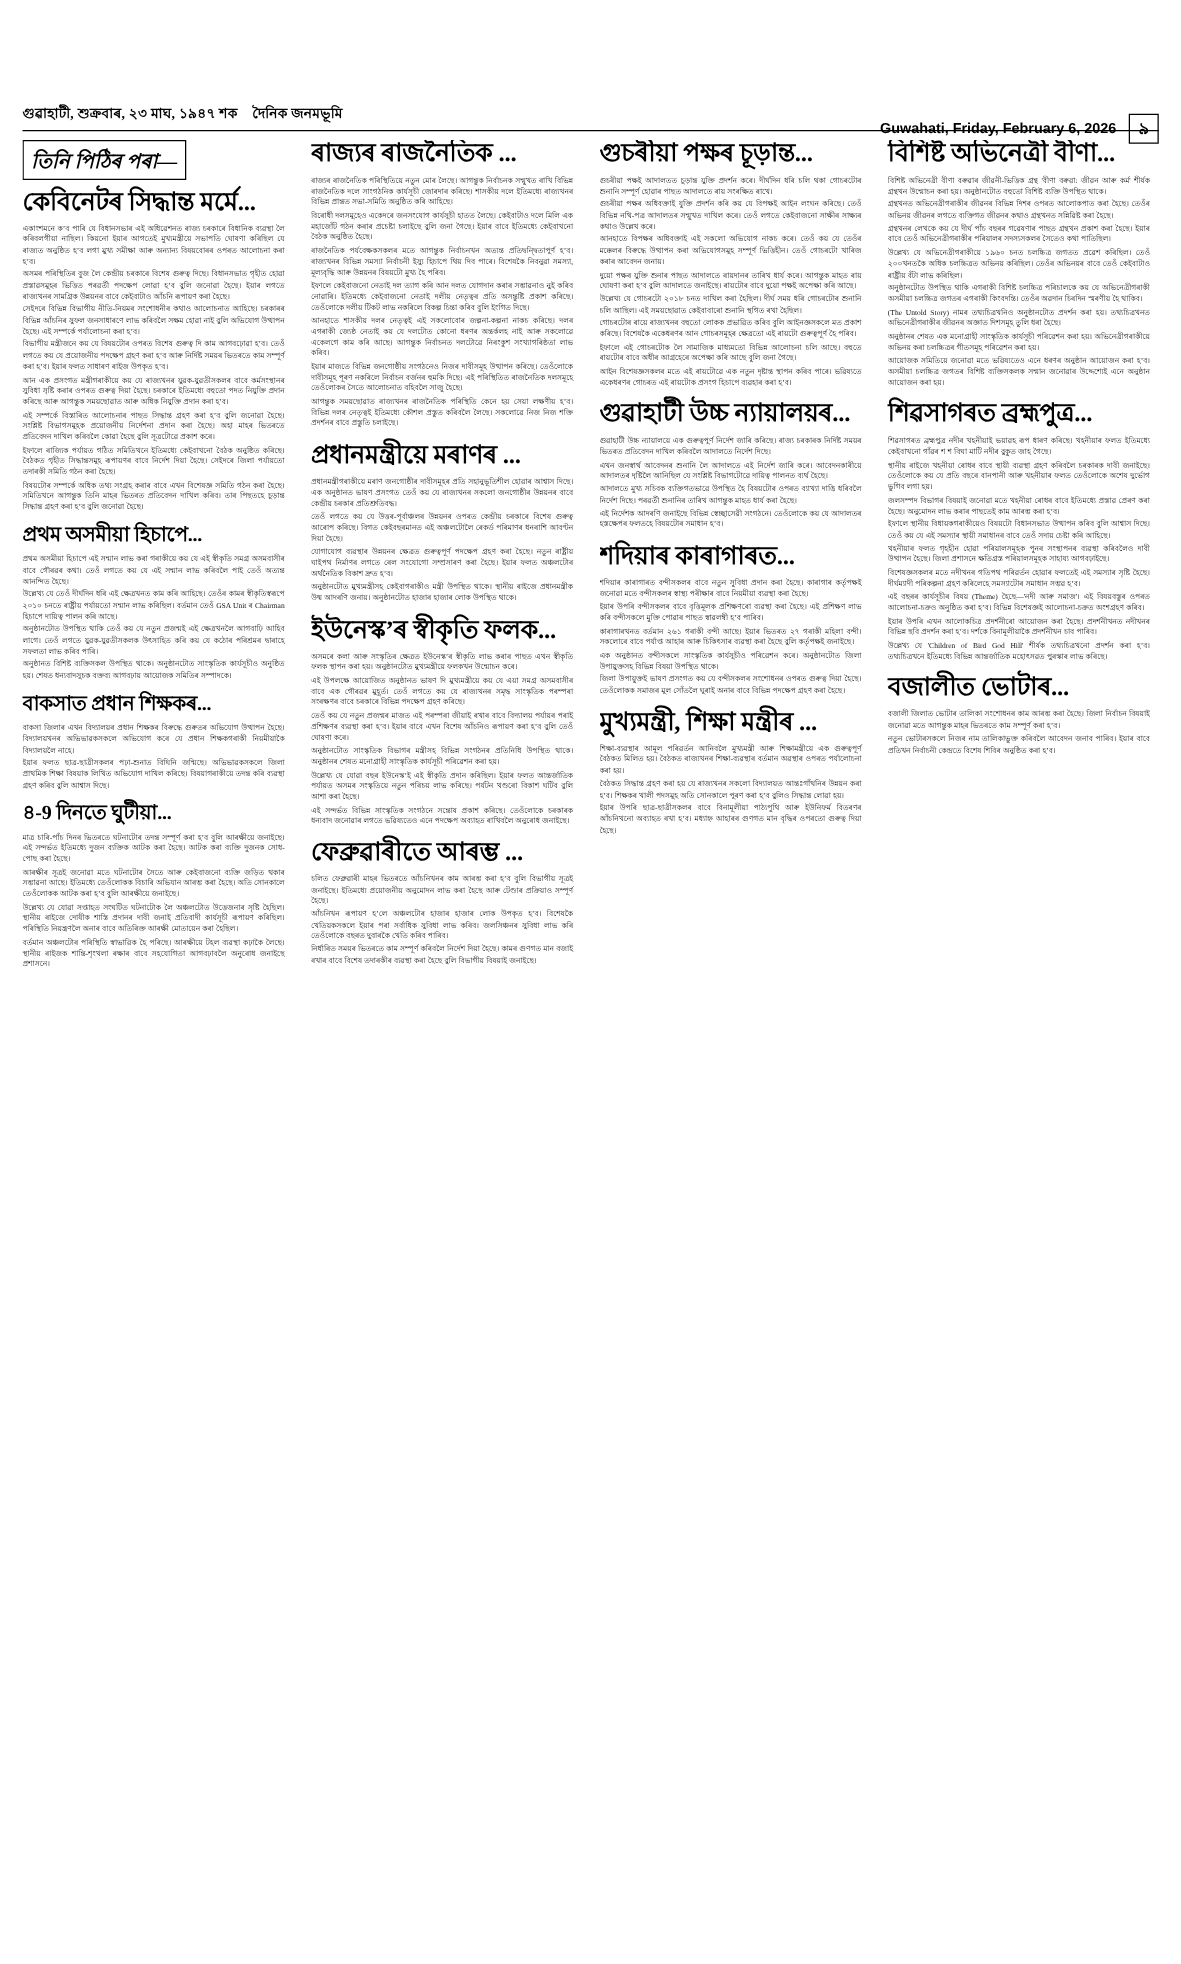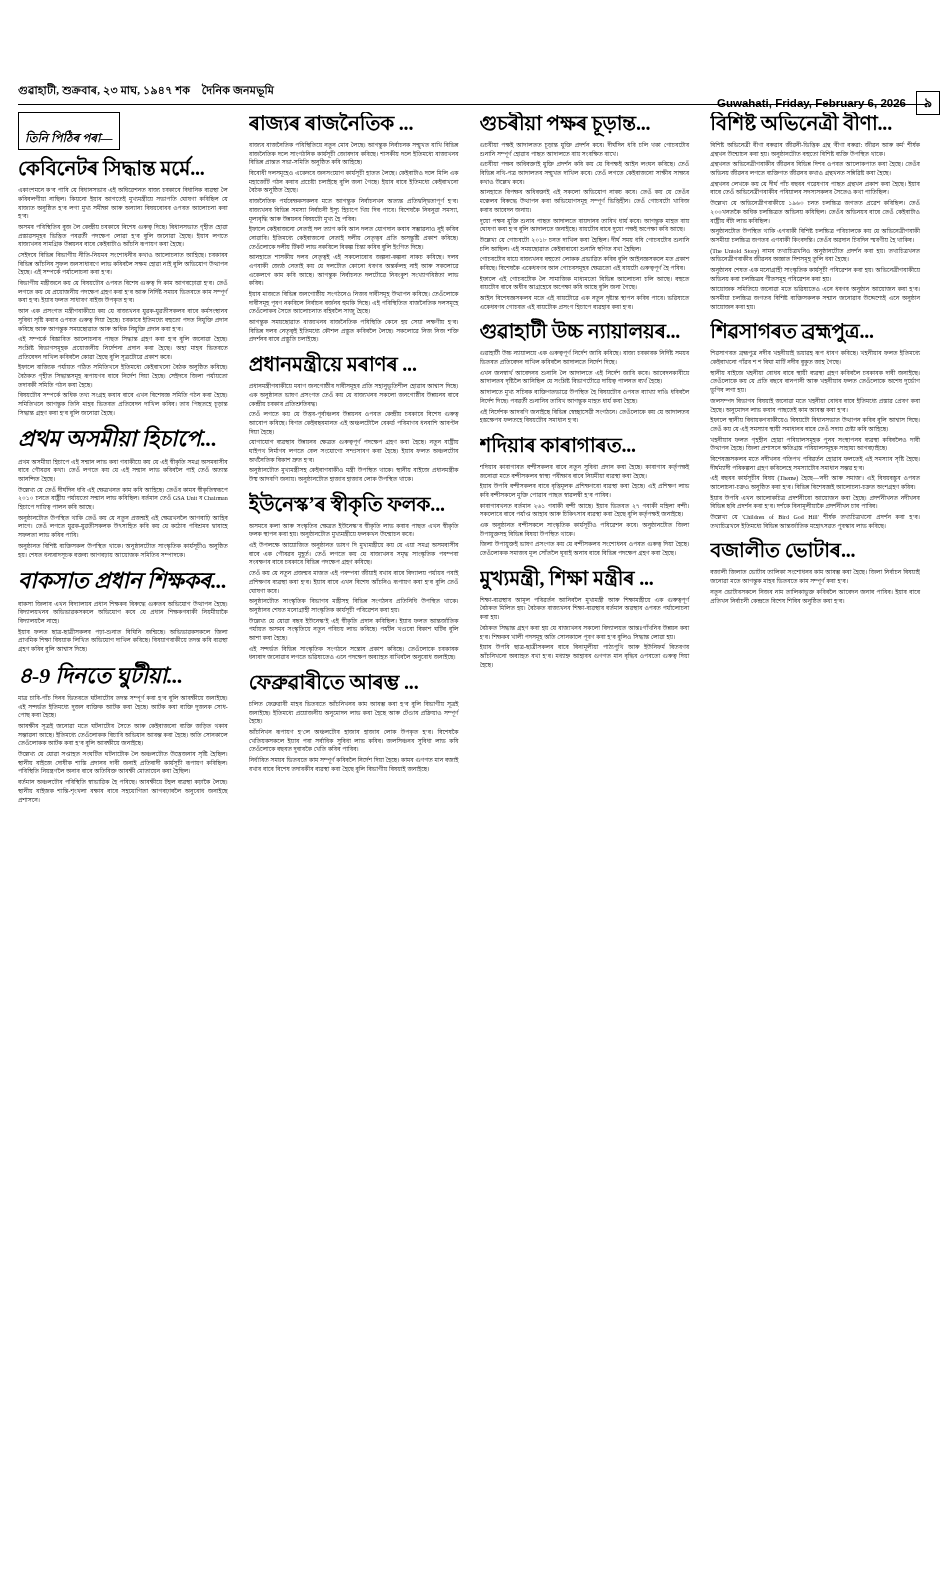--- a/index.html
+++ b/index.html
@@ -21,21 +21,21 @@
     box-sizing: border-box;
     padding: 72px 18px 10px 18px;
     position: relative;
   }
 
   
   .masthead {
     position: absolute;
     top: 78px;
     left: 18px;
-    right: 5px;
+    right: 18px;
     height: 26px;
     display: flex;
     align-items: center;
     justify-content: space-between;
     font-size: 11.5px;
     font-weight: bold;
   }
   .masthead-left {
     letter-spacing: 0.2px;
     font-size: 11px;
@@ -89,40 +89,39 @@
     position: absolute;
     top: 0;
     bottom: 0;
     right: -1px;
     border-right: 1px solid #000;
   }
 
   
   .kicker {
     border: 1.3px solid #000;
-    font-size: 12px;
+    font-size: 16px;
     font-style: italic;
     font-weight: bold;
-    padding: 19px 6px 4px 6px;
+    padding: 8px 6px 4px 6px;
     margin-bottom: 7px;
     display: inline-block;
     line-height: 1.1;
   }
 
   
   h2.headline {
     font-size: 20px;
     font-weight: bold;
     line-height: 1.15;
     margin: 0 0 6px 0;
     letter-spacing: -0.2px;
   }
   h2.headline.small {
-    font-size: 22px;
-    font-style: italic;
+    font-size: 16px;
   }
   h2.headline.center {
   }
   .story + .story {
     margin-top: 9px;
   }
   .story {
     break-inside: avoid;
   }
 

